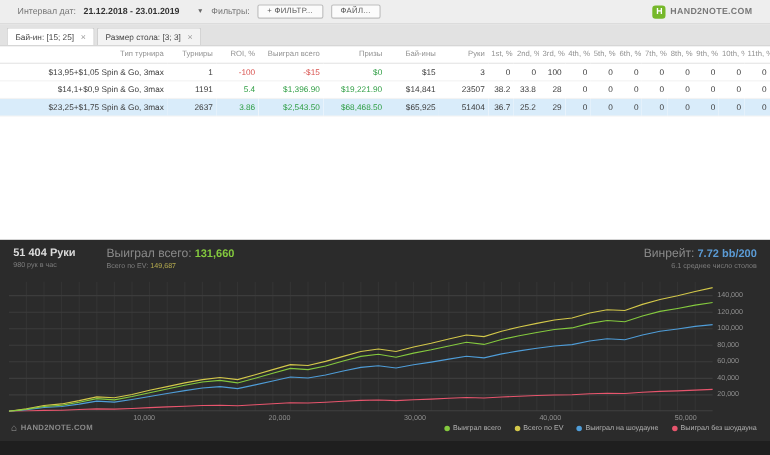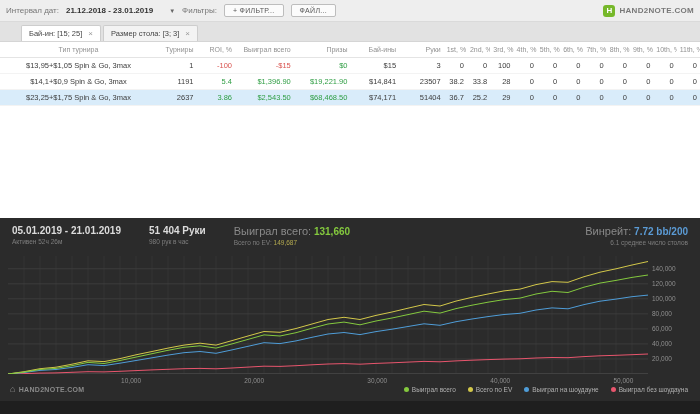--- a/index.html
+++ b/index.html
@@ -2,37 +2,37 @@
 <html><head>
 <meta charset="utf-8">
 <style>
   *{box-sizing:border-box;margin:0;padding:0}
   html,body{width:700px;height:414px;overflow:hidden}
   body{font-family:"Liberation Sans",sans-serif;background:#fff}
   .screen{width:700px;height:414px;display:flex;flex-direction:column}
 
   
   .top-section{height:218px;background:#fff;flex:none}
-  .toolbar{height:22px;background:#eeeeee;border-bottom:1px solid #dadada;display:flex;align-items:center;padding:0 6px;gap:7px;font-size:8px;color:#777}
+  .toolbar{height:22px;background:#eeeeee;border-bottom:1px solid #dadada;display:flex;align-items:center;padding:0 16px;gap:7px;font-size:8px;color:#777}
   .tb-val{color:#333;font-weight:bold;display:flex;align-items:center;gap:16px;cursor:pointer}
   .caret{font-size:6px;color:#666}
   .tb-btn{font-size:7px;color:#555;background:#fbfbfb;border:1px solid #bdbdbd;border-radius:2px;padding:2px 8px;cursor:pointer;font-family:"Liberation Sans",sans-serif;letter-spacing:.3px}
   .logo{margin-left:auto;display:flex;align-items:center;gap:4px}
   .logo-icon{width:12px;height:12px;background:#76b82a;border-radius:3px;color:#fff;font-size:8px;font-weight:bold;display:flex;align-items:center;justify-content:center}
   .logo-text{font-size:8px;font-weight:bold;color:#787878;letter-spacing:.3px}
 
-  .chips{height:20px;background:#e2e2e2;display:flex;align-items:flex-end;padding-left:21px;gap:2px;border-bottom:1px solid #d5d5d5}
+  .chips{height:20px;background:#e2e2e2;display:flex;align-items:flex-end;padding-left:6px;gap:2px;border-bottom:1px solid #d5d5d5}
   .chip{background:#fff;border:1px solid #cdcdcd;border-bottom:none;border-radius:2px 2px 0 0;font-size:7.5px;color:#444;padding:3px 7px;display:flex;gap:6px;align-items:center;cursor:pointer}
   .chip.chip2{background:#f3f3f3}
   .chip-x{color:#999;font-size:8px;cursor:pointer;line-height:1}
 
   table{width:100%;border-collapse:collapse;table-layout:fixed;font-size:7.5px;color:#3c3c3c}
   th{font-weight:normal;color:#929292;font-size:7px;padding:4px 3px;border-bottom:1px solid #e4e4e4;text-align:right;white-space:nowrap;overflow:hidden}
   td{padding:3px 3px;text-align:right;white-space:nowrap;overflow:hidden;border-bottom:1px solid #f3f3f3}
-  th:first-child,td:first-child{text-align:center;padding-left:8px}
+  th:first-child,td:first-child{text-align:right;padding-left:8px}
   tr.hl{background:#d9ecfa}
   tr.total td{font-weight:bold;border-top:1px solid #ddd;border-bottom:none}
   .pos{color:#2f9e44}.neg{color:#d9534f}
 
   
   .bottom-section{height:196px;background:#2b2b2b;position:relative;color:#ccc;flex:none}
   .graph-header{position:absolute;top:7px;left:12px;right:12px;display:flex;gap:28px}
   .gh-block .l1{font-size:10px;font-weight:bold;color:#dcdcdc;white-space:nowrap}
   .gh-block .l2{font-size:6.5px;color:#7e7e7e;margin-top:2px;white-space:nowrap}
   .gh-right{margin-left:auto;text-align:right}
@@ -169,44 +169,40 @@
             <td>0</td>
             <td>0</td>
             <td>0</td>
           </tr>
           <tr class="hl">
             <td>$23,25+$1,75 Spin &amp; Go, 3max</td>
             <td>2637</td>
             <td class="pos">3.86</td>
             <td class="pos">$2,543.50</td>
             <td class="pos">$68,468.50</td>
-            <td>$74,171</td>
+            <td>$65,925</td>
             <td>51404</td>
             <td>36.7</td>
             <td>25.2</td>
             <td>29</td>
             <td>0</td>
             <td>0</td>
             <td>0</td>
             <td>0</td>
             <td>0</td>
             <td>0</td>
             <td>0</td>
             <td>0</td>
           </tr>
         </tbody>
       </table>
   </div>
 
   <div class="bottom-section">
     <div class="graph-header">
-      <div class="gh-block">
-        <div class="l1">05.01.2019 - 21.01.2019</div>
-        <div class="l2">Активен 52ч 26м</div>
-      </div>
       <div class="gh-block">
         <div class="l1">51 404 Руки</div>
         <div class="l2">980 рук в час</div>
       </div>
       <div class="gh-block">
         <div class="l1">
           <span class="lblg">Выиграл всего:</span>
           <span class="val-green">131,660</span>
         </div>
         <div class="l2">

